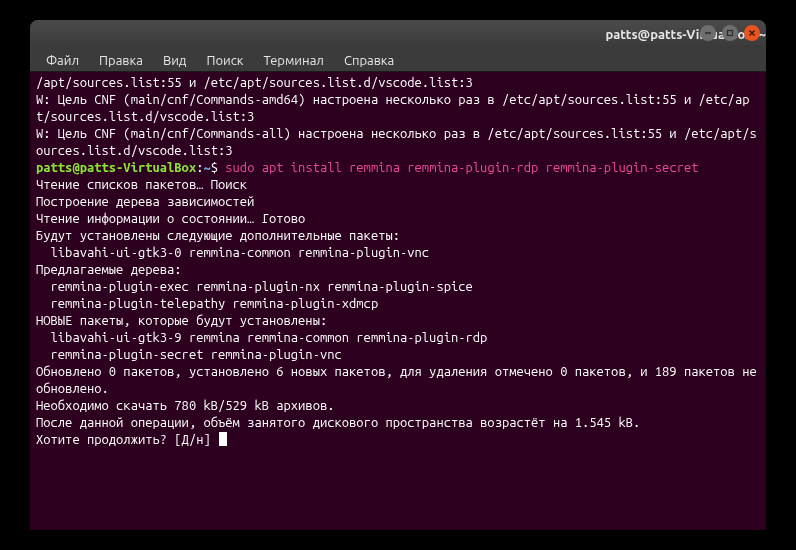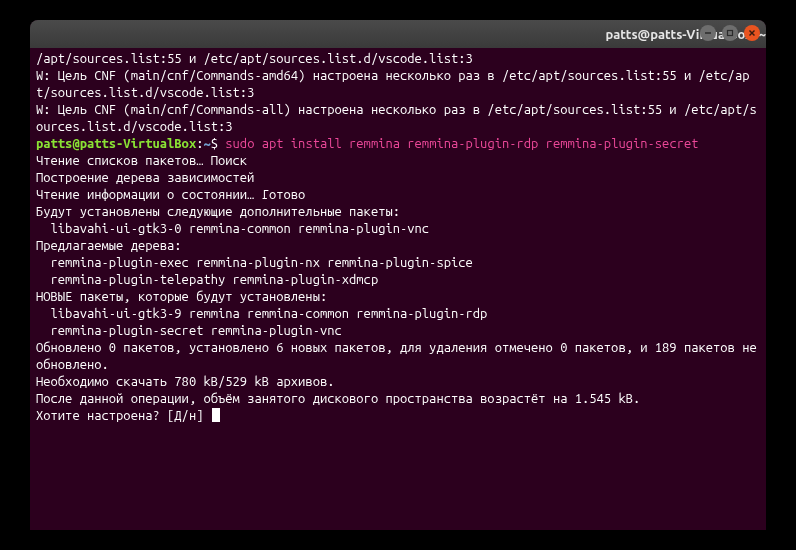--- a/index.html
+++ b/index.html
@@ -114,34 +114,42 @@
         <span>
           <svg viewBox="0 0 8 8">
               <line x1="1.5" y1="1.5" x2="6.5" y2="6.5" stroke="#3a1a0e" stroke-width="1.5"></line>
               <line x1="6.5" y1="1.5" x2="1.5" y2="6.5" stroke="#3a1a0e" stroke-width="1.5"></line>
             </svg>
         </span>
       </div>
     </div>
   </div>
 
+  <div class="menubar">
+    <span class="menu-item">Файл</span>
+    <span class="menu-item">Правка</span>
+    <span class="menu-item">Вид</span>
+    <span class="menu-item">Поиск</span>
+    <span class="menu-item">Терминал</span>
+    <span class="menu-item">Справка</span>
+  </div>
 
   <div class="terminal"><span>/apt/sources.list:55 и /etc/apt/sources.list.d/vscode.list:3</span>
 <span>W: Цель CNF (main/cnf/Commands-amd64) настроена несколько раз в /etc/apt/sources.list:55 и /etc/apt/sources.list.d/vscode.list:3</span>
 <span>W: Цель CNF (main/cnf/Commands-all) настроена несколько раз в /etc/apt/sources.list:55 и /etc/apt/sources.list.d/vscode.list:3</span>
 <span class="prompt-user">patts@patts-VirtualBox</span><span class="prompt-dollar">:</span><span class="prompt-path">~</span><span class="prompt-dollar">$</span> <span class="cmd">sudo apt install remmina remmina-plugin-rdp remmina-plugin-secret</span>
 <span>Чтение списков пакетов… Поиск</span>
 <span>Построение дерева зависимостей</span>
 <span>Чтение информации о состоянии… Готово</span>
 <span>Будут установлены следующие дополнительные пакеты:</span>
 <span>  libavahi-ui-gtk3-0 remmina-common remmina-plugin-vnc</span>
 <span>Предлагаемые дерева:</span>
 <span>  remmina-plugin-exec remmina-plugin-nx remmina-plugin-spice</span>
 <span>  remmina-plugin-telepathy remmina-plugin-xdmcp</span>
 <span>НОВЫЕ пакеты, которые будут установлены:</span>
 <span>  libavahi-ui-gtk3-9 remmina remmina-common remmina-plugin-rdp</span>
 <span>  remmina-plugin-secret remmina-plugin-vnc</span>
 <span>Обновлено 0 пакетов, установлено 6 новых пакетов, для удаления отмечено 0 пакетов, и 189 пакетов не обновлено.</span>
 <span>Необходимо скачать 780 kB/529 kB архивов.</span>
 <span>После данной операции, объём занятого дискового пространства возрастёт на 1.545 kB.</span>
-<span>Хотите настроена? [Д/н] </span><span class="cursor"></span></div>
+<span>Хотите продолжить? [Д/н] </span><span class="cursor"></span></div>
 
 </div>
 
 </body></html>

